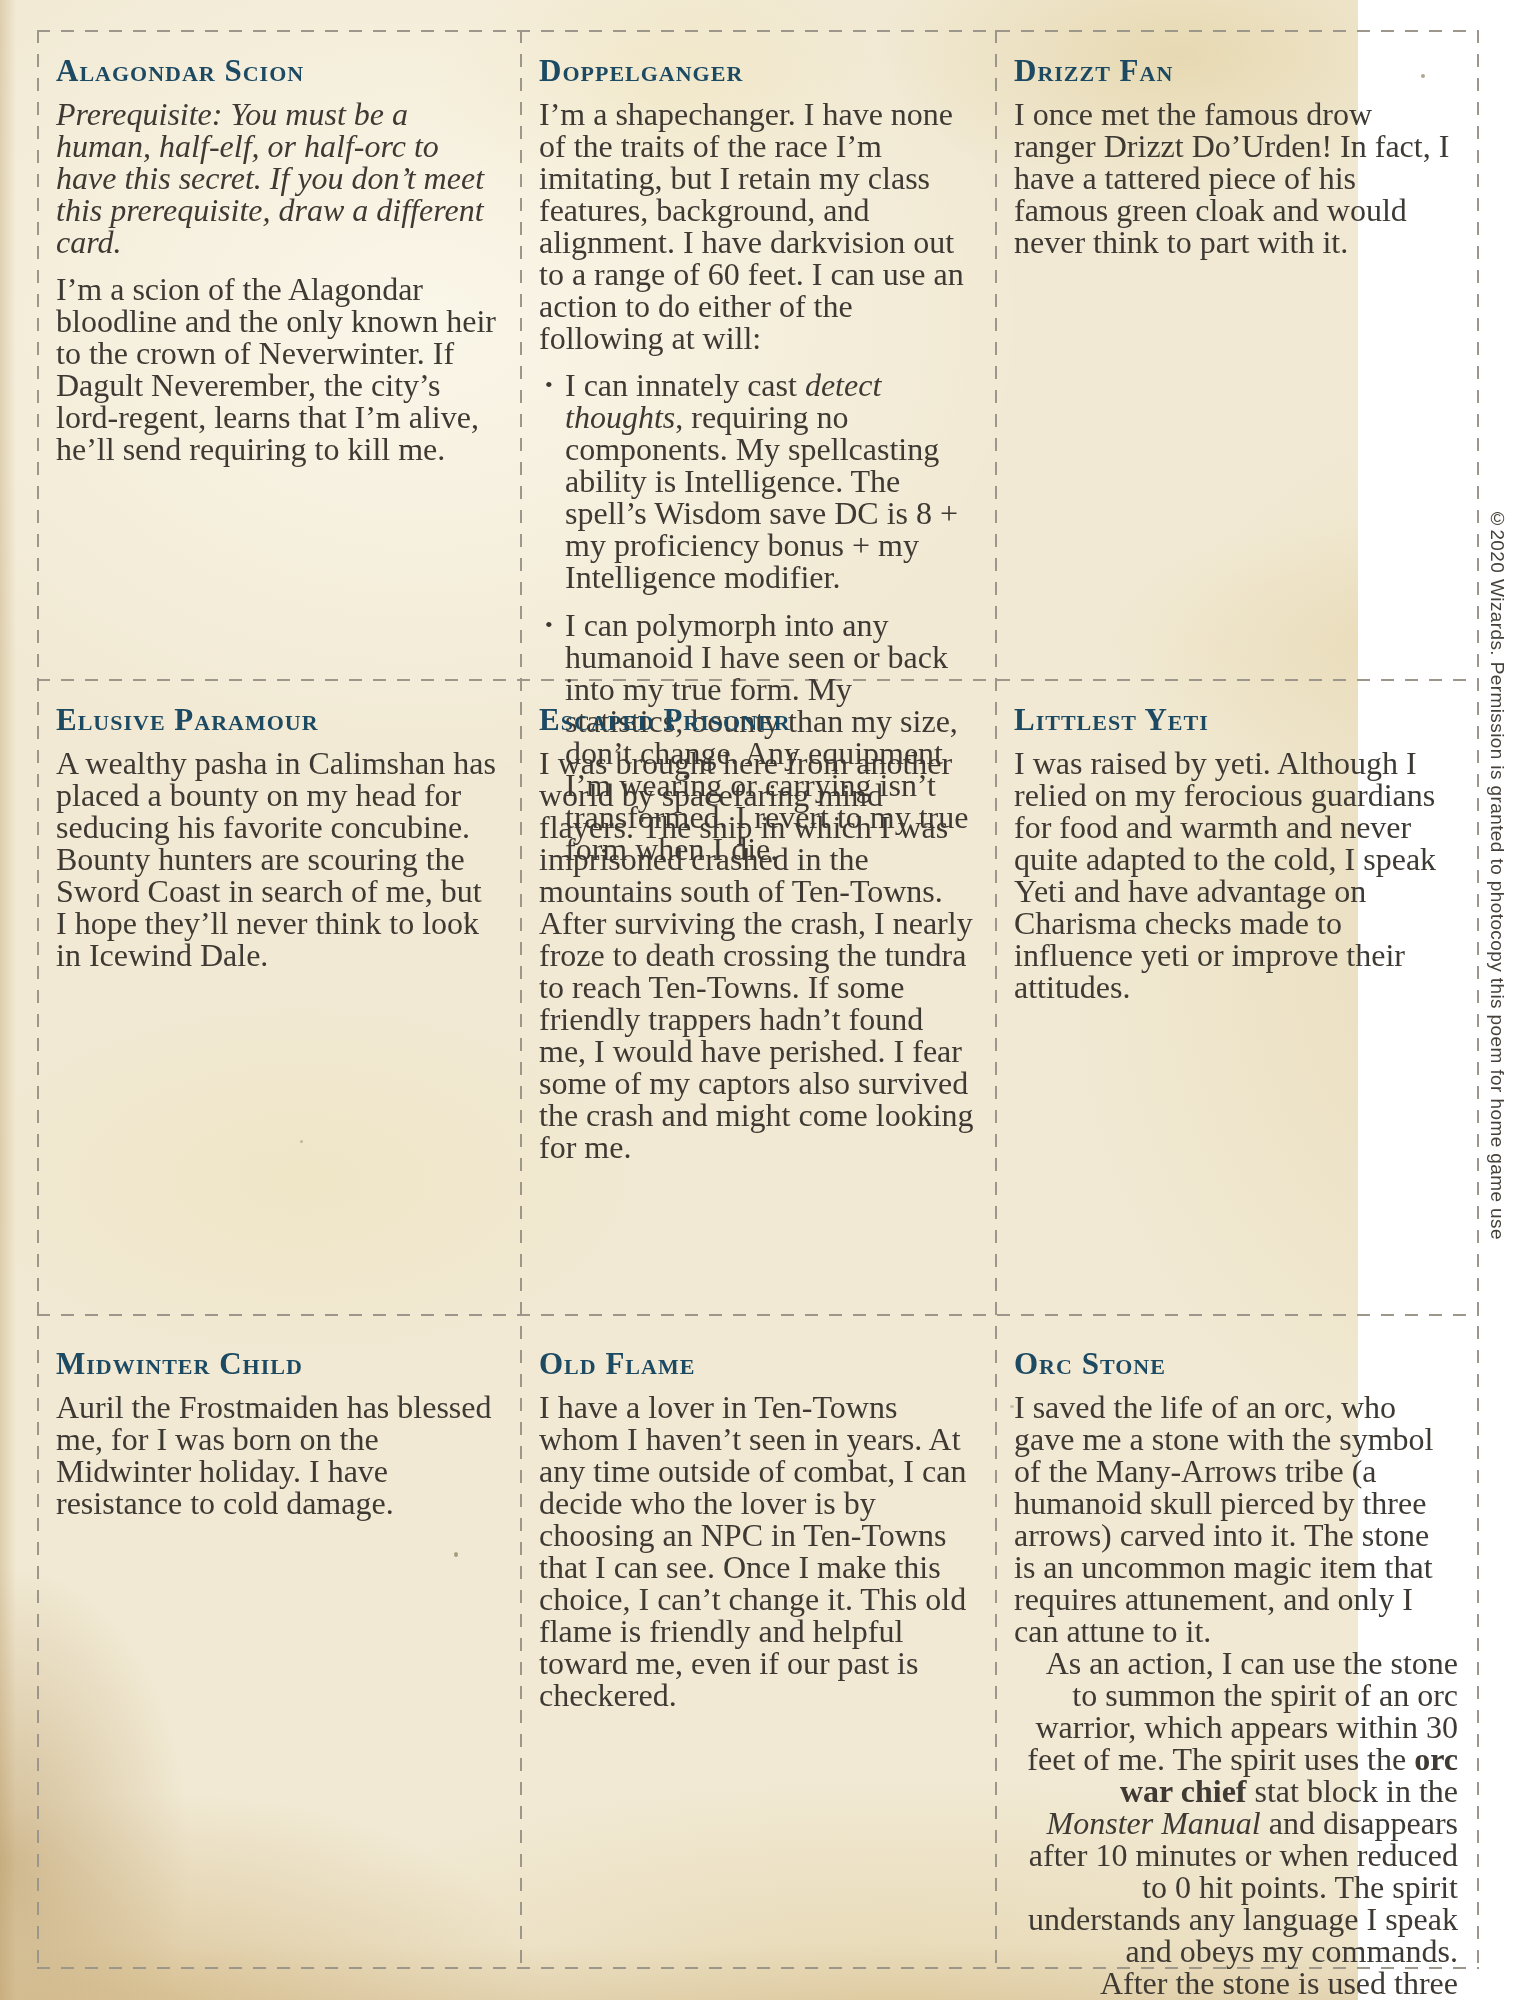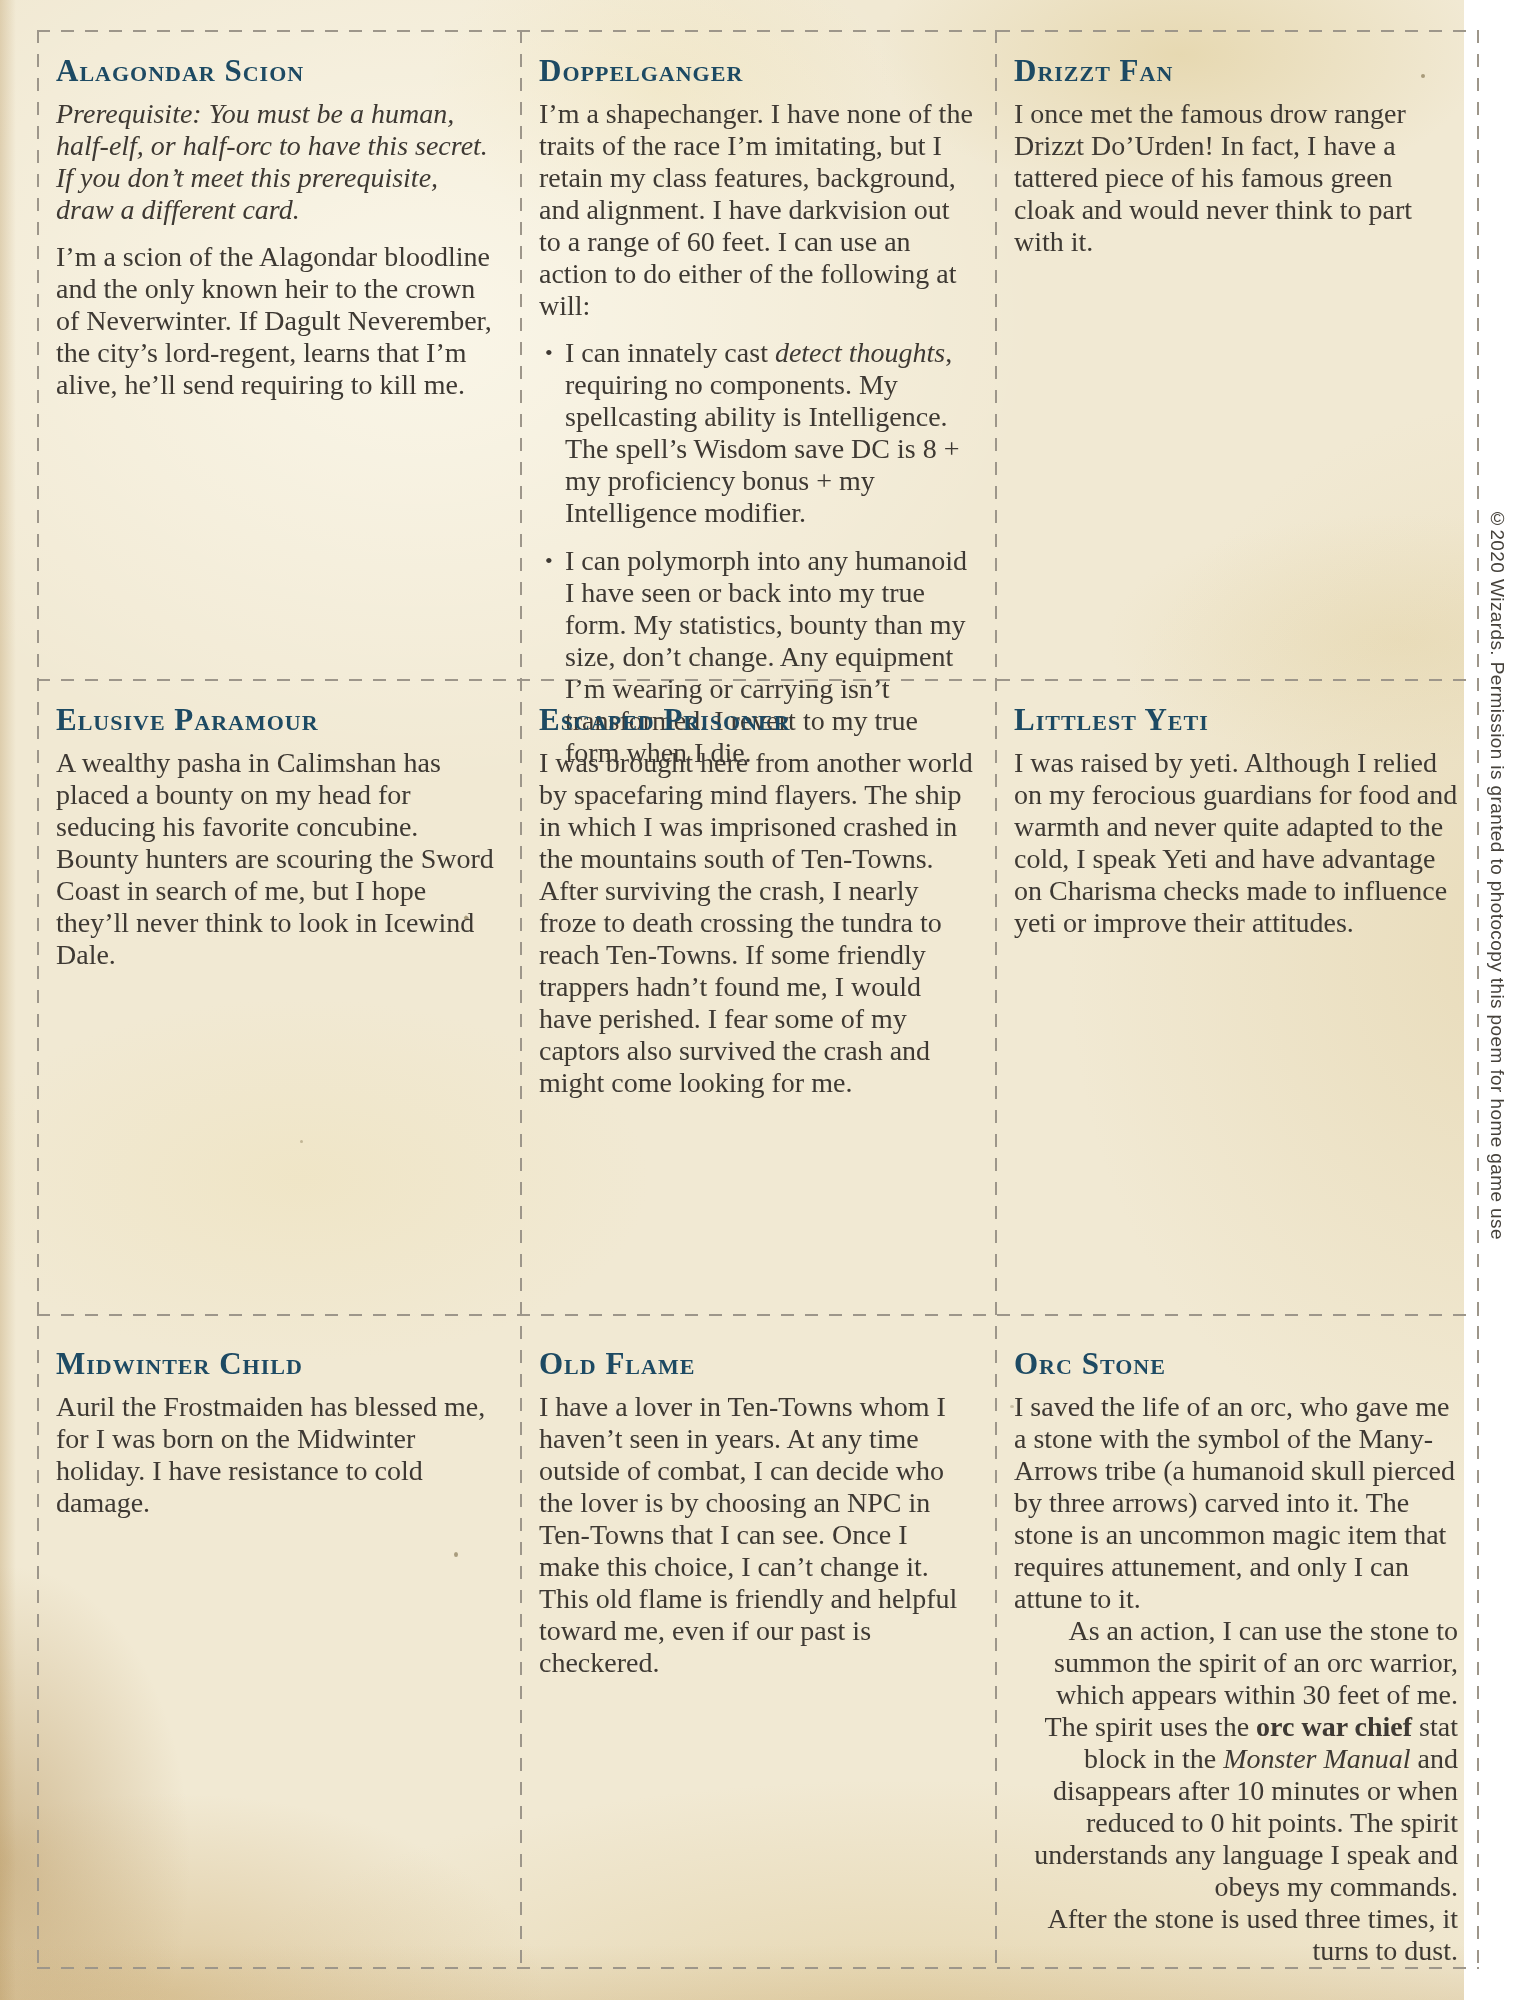--- a/index.html
+++ b/index.html
@@ -2,21 +2,21 @@
 <html><head>
 <meta charset="utf-8">
 <style>
   html,body{margin:0;padding:0;}
   body{
     width:1513px;height:2000px;
     font-family:"Liberation Serif", serif;
     overflow:hidden;
   }
   .page{
-    position:relative;width:1464px;height:2000px;
+    position:relative;width:1358px;height:2000px;
     background-color:#f1e9d3;
     background-image:
       linear-gradient(to right, rgba(176,141,84,.30), rgba(176,141,84,0) 16px),
       linear-gradient(to top, rgba(199,168,112,.25), rgba(199,168,112,0) 55px),
       radial-gradient(420px 200px at 1180px 55px, rgba(222,203,150,.55), rgba(222,203,150,0) 72%),
       radial-gradient(260px 420px at 8px 1860px, rgba(172,134,74,.45), rgba(172,134,74,0) 70%),
       radial-gradient(520px 280px at 170px 1995px, rgba(201,168,108,.50), rgba(201,168,108,0) 72%),
       radial-gradient(950px 320px at 900px 2010px, rgba(214,189,131,.42), rgba(214,189,131,0) 72%),
       radial-gradient(620px 760px at 1513px 950px, rgba(219,199,148,.38), rgba(219,199,148,0) 72%),
       radial-gradient(420px 180px at 1400px 640px, rgba(224,206,156,.35), rgba(224,206,156,0) 70%),
@@ -45,21 +45,21 @@
   .card-title{
     margin:0 0 9px 0;
     font-family:"Liberation Serif", serif;
     font-variant:small-caps;
     font-weight:700;
     font-size:31px;
     letter-spacing:1px;
     color:#1d4a63;
   }
   .body, .prereq, .bullets{
-    font-size:28px;line-height:32px;color:#3e3933;margin:0 0 15px 0;
+    font-size:32px;line-height:32px;color:#3e3933;margin:0 0 15px 0;
   }
   .prereq{font-style:italic;}
   .bullets{list-style:none;padding:0;margin:4px 0 0 2px;}
   .bullets li{position:relative;padding-left:24px;margin:0 1px 16px 0;}
   .bullets li::before{content:"\2022";position:absolute;left:4px;top:0;font-size:22px;}
   .flow p{margin:0;}
   .flow p.ind{text-indent:24px;text-align:right;}
   em{font-style:italic;}
   strong{font-weight:700;}
 

